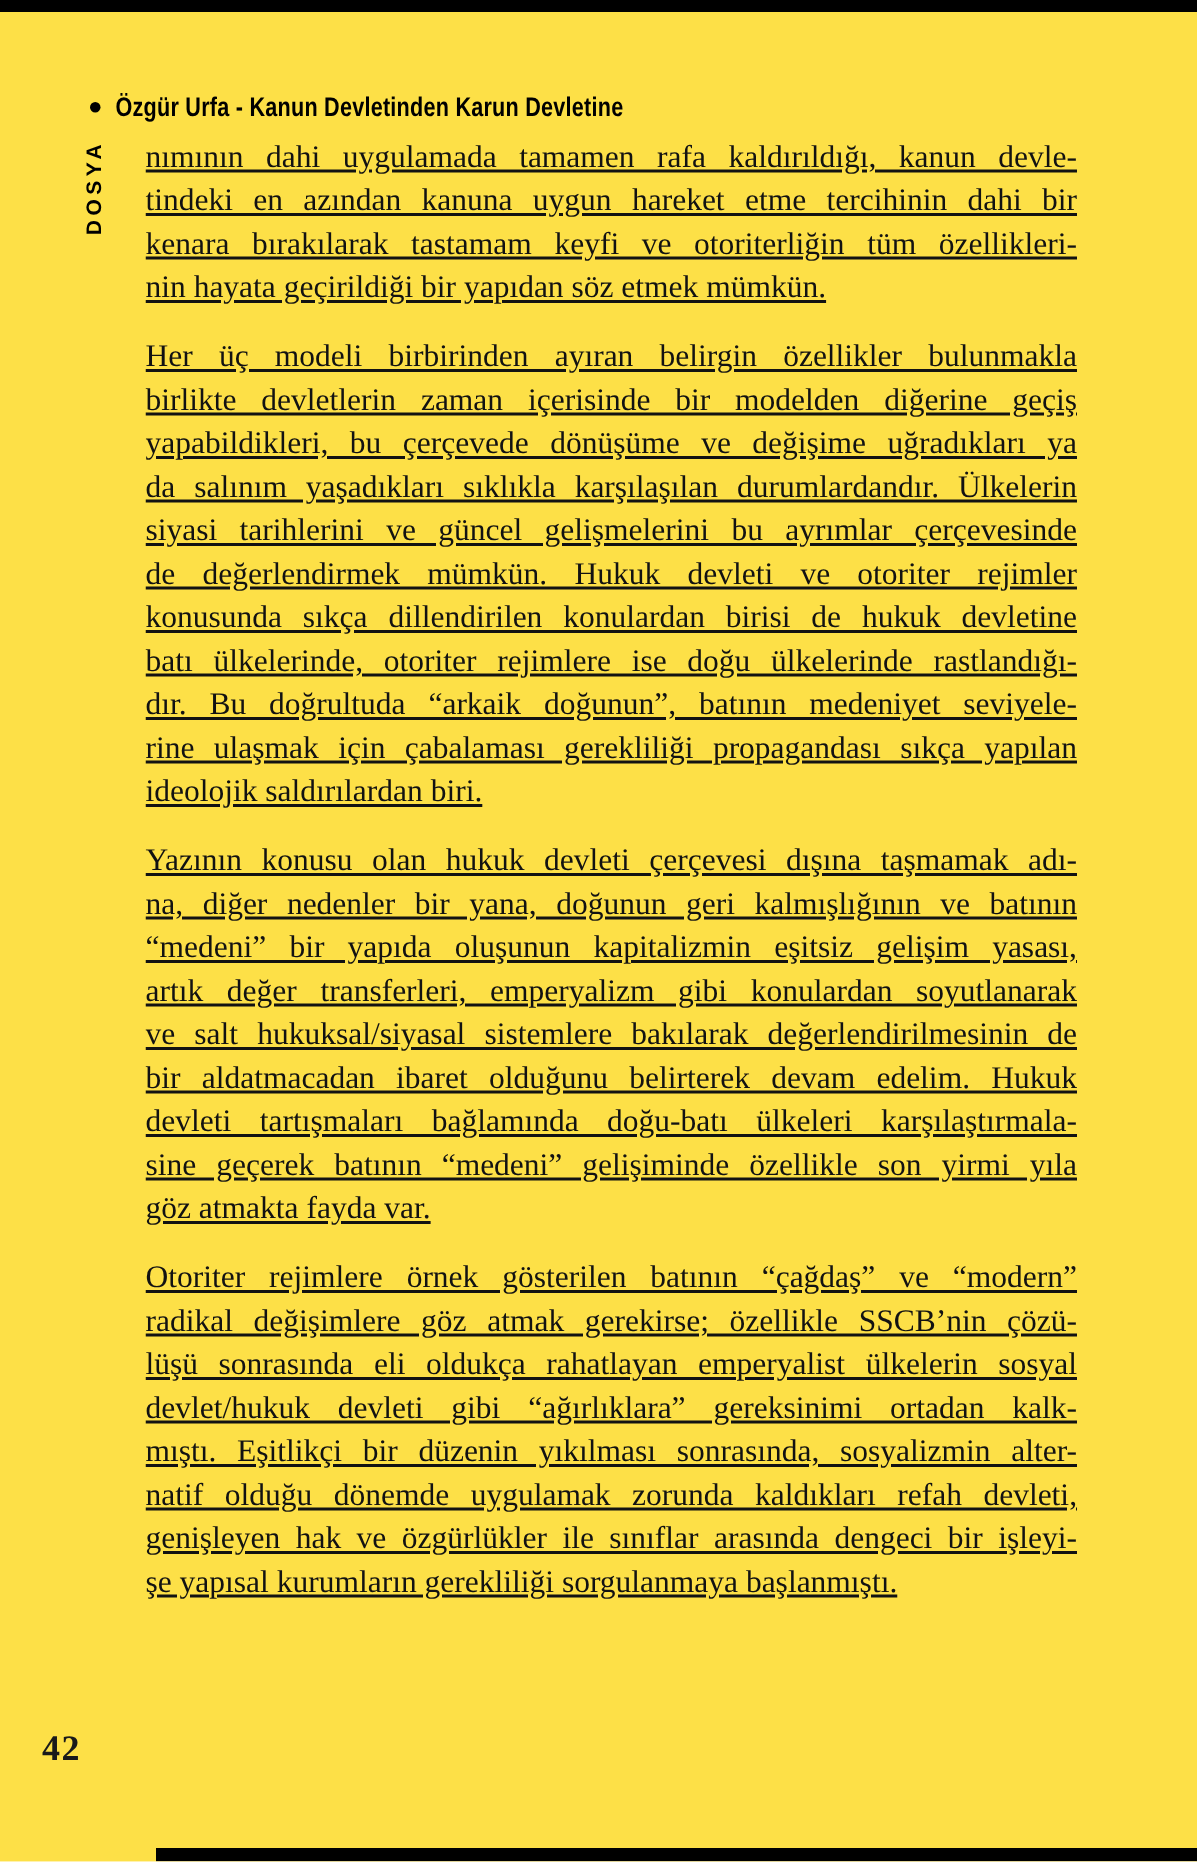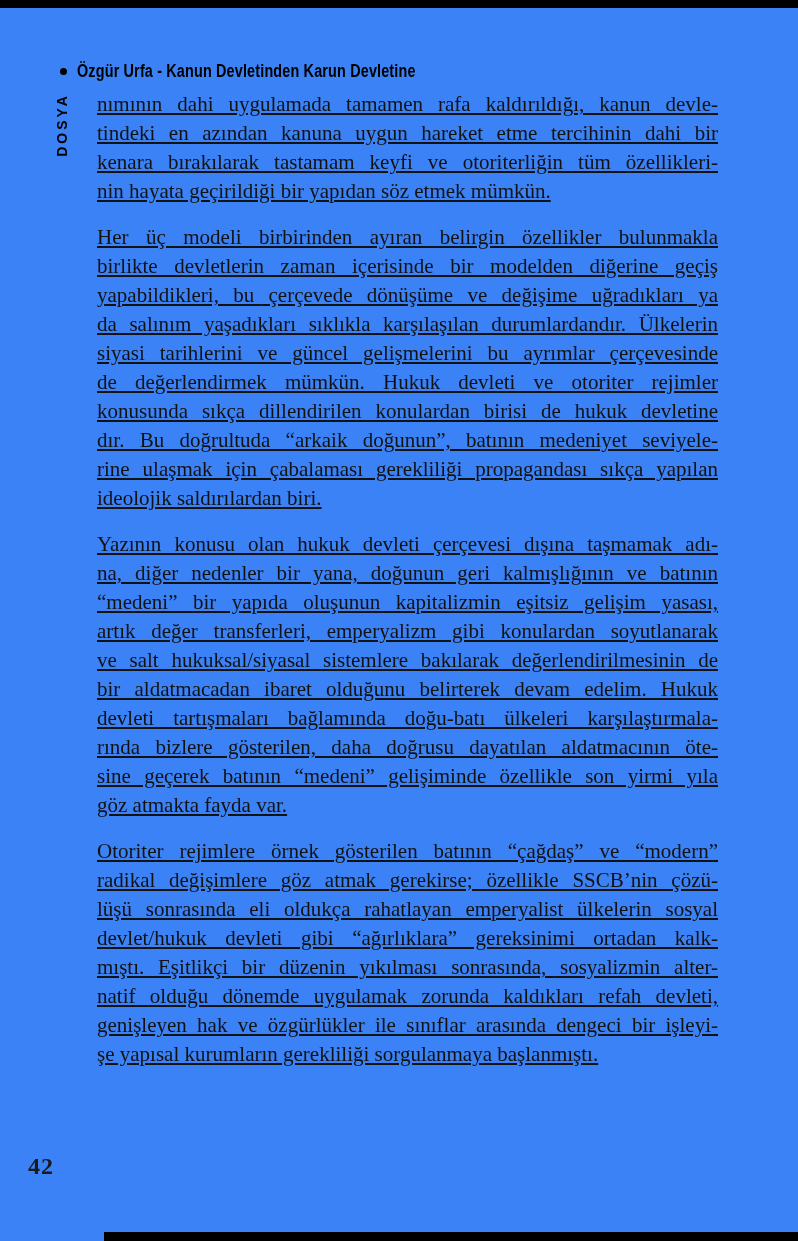--- a/index.html
+++ b/index.html
@@ -4,21 +4,21 @@
 <style>
   html, body {
     margin: 0;
     padding: 0;
     background: #ffffff;
   }
   .page {
     position: relative;
     width: 798px;
     height: 1241px;
-    background: #3b82f6;
+    background: #fde047;
     overflow: hidden;
     font-family: "Liberation Serif", serif;
     color: #121212;
   }
   
   .scan-edge-top {
     position: absolute;
     left: 0; top: 0;
     width: 798px; height: 8px;
     background: #000000;
@@ -130,33 +130,33 @@
         <div class="line last">nin hayata geçirildiği bir yapıdan söz etmek mümkün.</div>
       </div>
       <div class="para">
         <div class="line">Her üç modeli birbirinden ayıran belirgin özellikler bulunmakla</div>
         <div class="line">birlikte devletlerin zaman içerisinde bir modelden diğerine geçiş</div>
         <div class="line">yapabildikleri, bu çerçevede dönüşüme ve değişime uğradıkları ya</div>
         <div class="line">da salınım yaşadıkları sıklıkla karşılaşılan durumlardandır. Ülkelerin</div>
         <div class="line">siyasi tarihlerini ve güncel gelişmelerini bu ayrımlar çerçevesinde</div>
         <div class="line">de değerlendirmek mümkün. Hukuk devleti ve otoriter rejimler</div>
         <div class="line">konusunda sıkça dillendirilen konulardan birisi de hukuk devletine</div>
+        <div class="line">batı ülkelerinde, otoriter rejimlere ise doğu ülkelerinde rastlandığı-</div>
         <div class="line">dır. Bu doğrultuda “arkaik doğunun”, batının medeniyet seviyele-</div>
         <div class="line">rine ulaşmak için çabalaması gerekliliği propagandası sıkça yapılan</div>
         <div class="line last">ideolojik saldırılardan biri.</div>
       </div>
       <div class="para">
         <div class="line">Yazının konusu olan hukuk devleti çerçevesi dışına taşmamak adı-</div>
         <div class="line">na, diğer nedenler bir yana, doğunun geri kalmışlığının ve batının</div>
         <div class="line">“medeni” bir yapıda oluşunun kapitalizmin eşitsiz gelişim yasası,</div>
         <div class="line">artık değer transferleri, emperyalizm gibi konulardan soyutlanarak</div>
         <div class="line">ve salt hukuksal/siyasal sistemlere bakılarak değerlendirilmesinin de</div>
         <div class="line">bir aldatmacadan ibaret olduğunu belirterek devam edelim. Hukuk</div>
         <div class="line">devleti tartışmaları bağlamında doğu-batı ülkeleri karşılaştırmala-</div>
-        <div class="line">rında bizlere gösterilen, daha doğrusu dayatılan aldatmacının öte-</div>
         <div class="line">sine geçerek batının “medeni” gelişiminde özellikle son yirmi yıla</div>
         <div class="line last">göz atmakta fayda var.</div>
       </div>
       <div class="para">
         <div class="line">Otoriter rejimlere örnek gösterilen batının “çağdaş” ve “modern”</div>
         <div class="line">radikal değişimlere göz atmak gerekirse; özellikle SSCB’nin çözü-</div>
         <div class="line">lüşü sonrasında eli oldukça rahatlayan emperyalist ülkelerin sosyal</div>
         <div class="line">devlet/hukuk devleti gibi “ağırlıklara” gereksinimi ortadan kalk-</div>
         <div class="line">mıştı. Eşitlikçi bir düzenin yıkılması sonrasında, sosyalizmin alter-</div>
         <div class="line">natif olduğu dönemde uygulamak zorunda kaldıkları refah devleti,</div>

